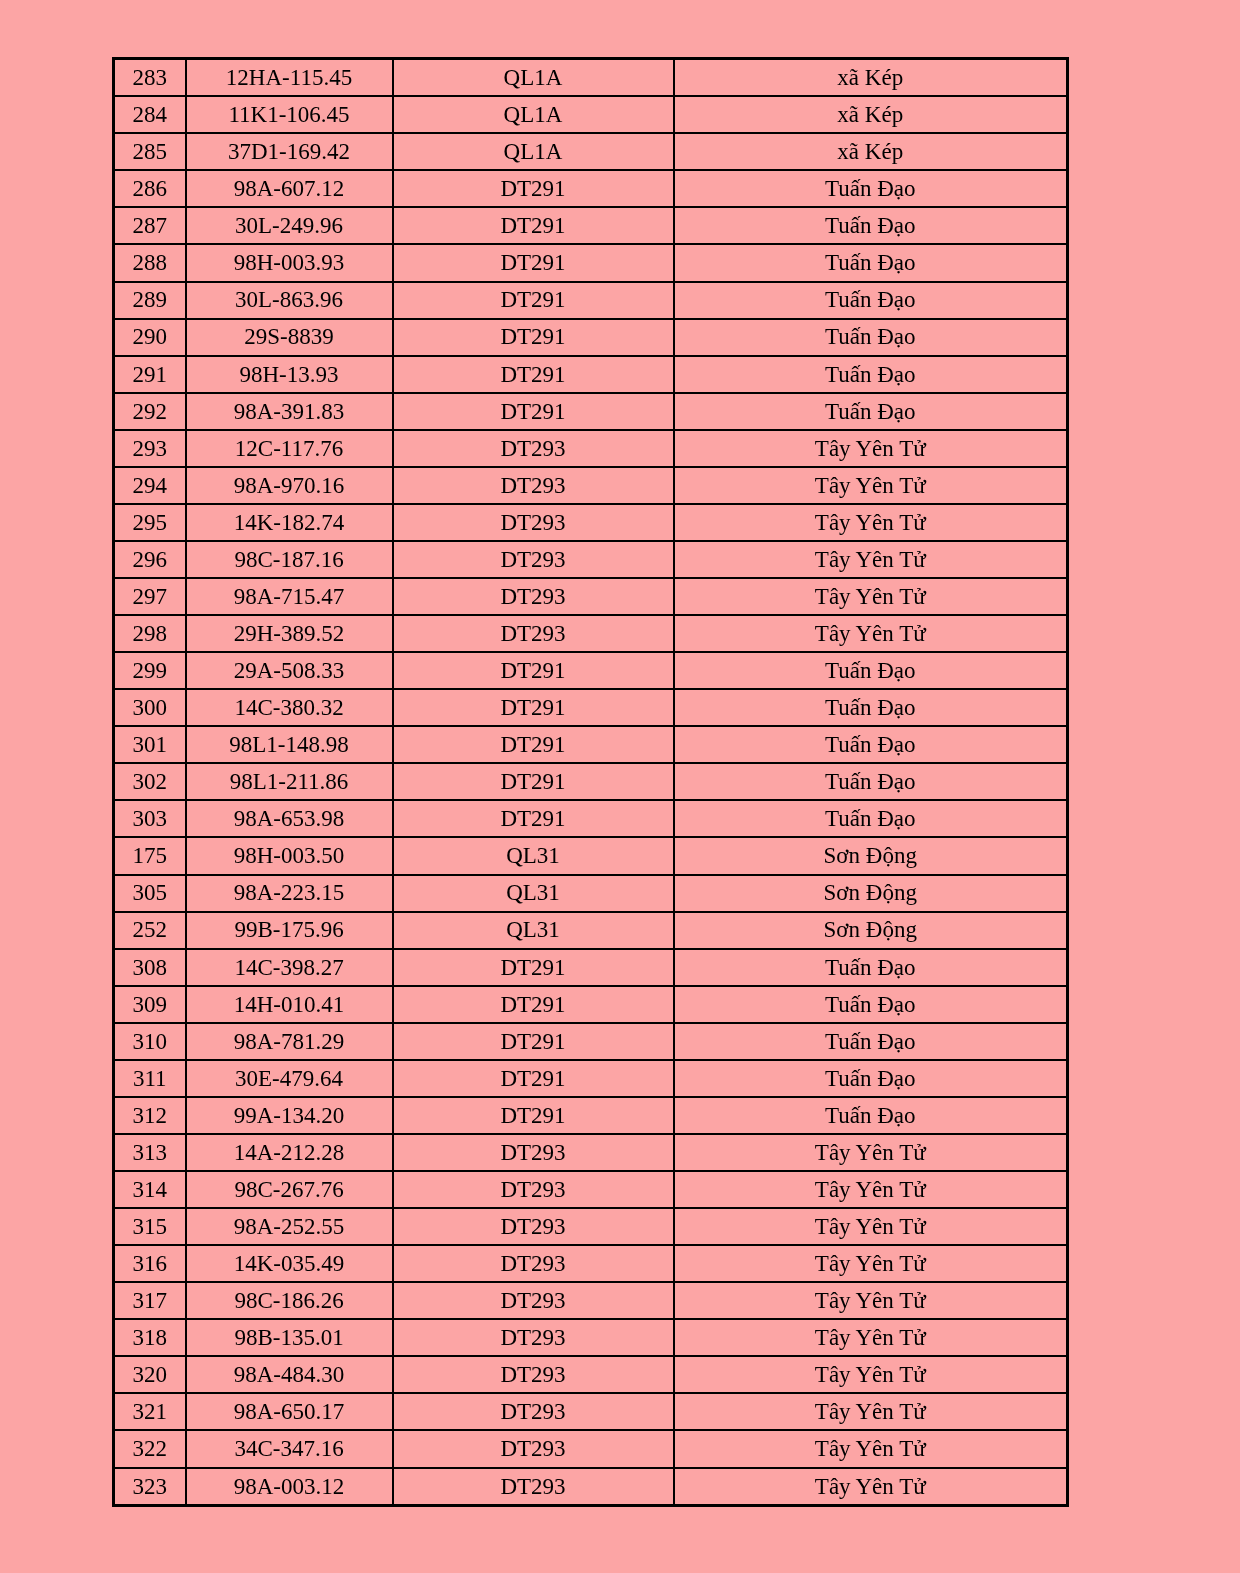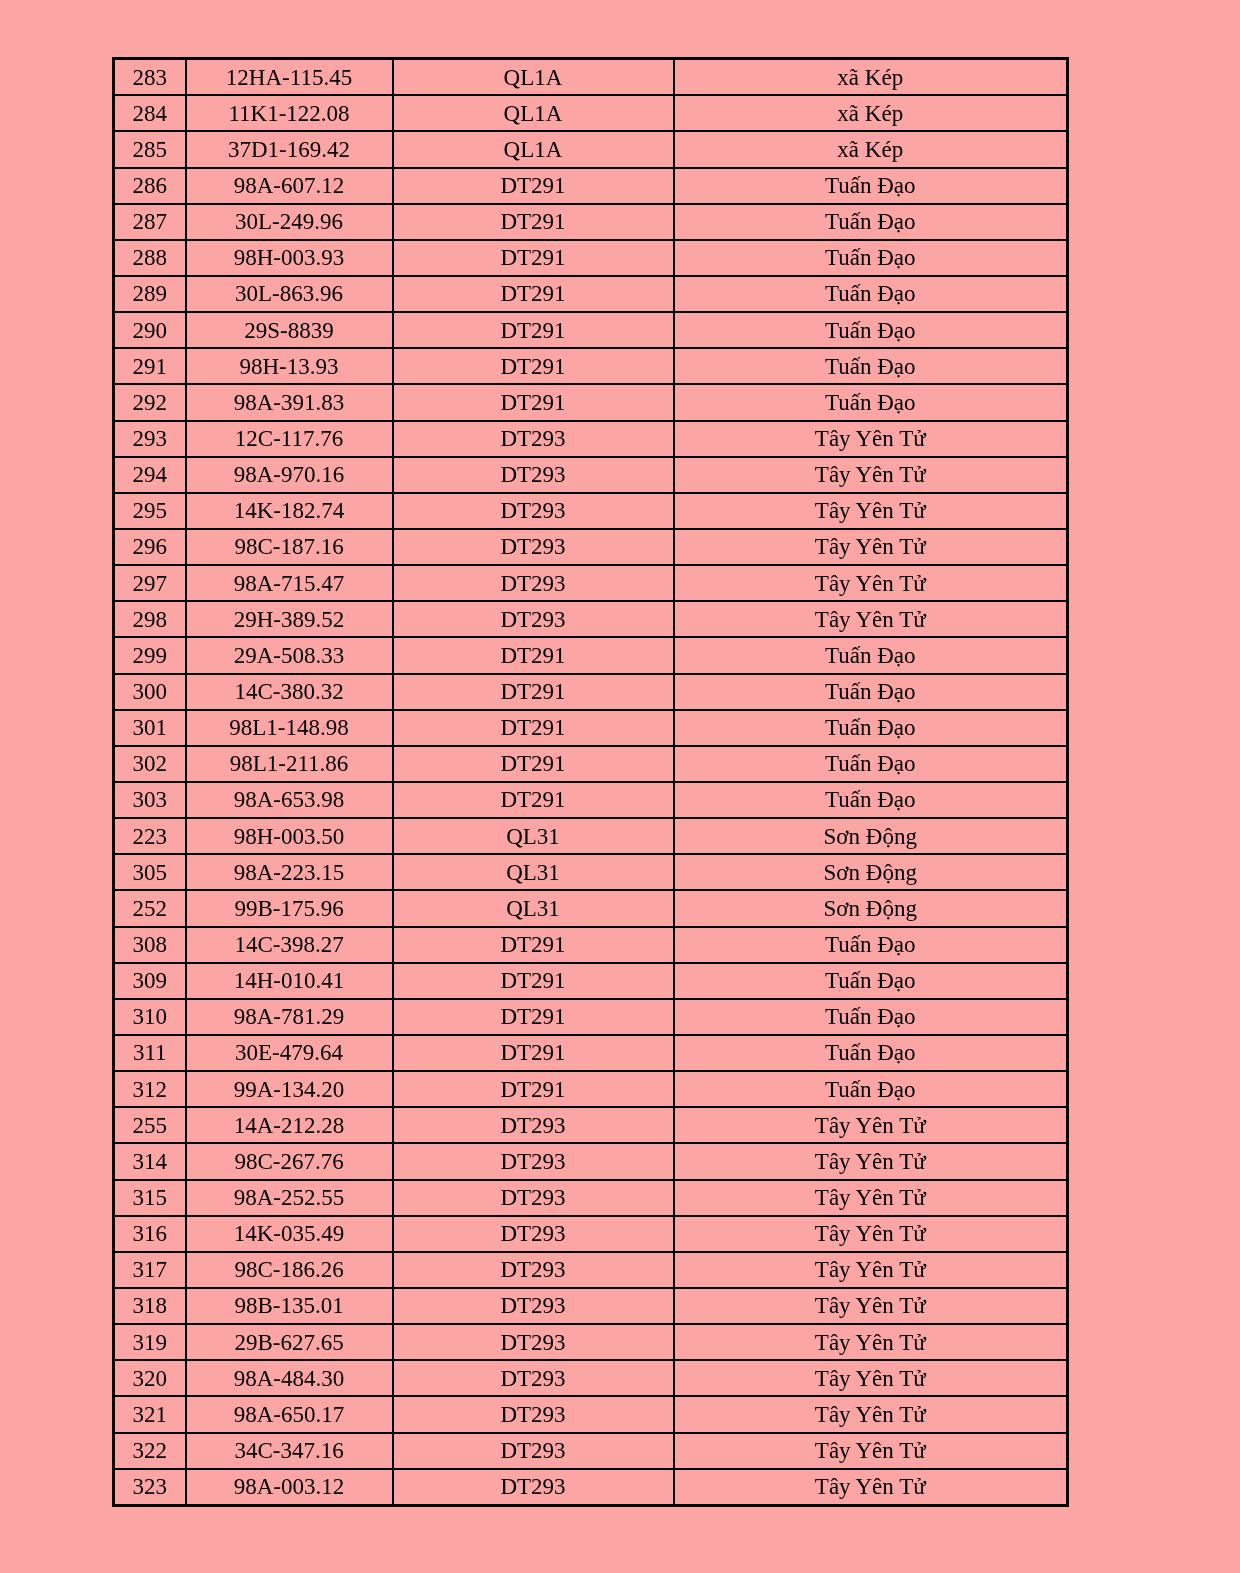--- a/index.html
+++ b/index.html
@@ -59,21 +59,21 @@
     </colgroup>
     <tbody>
         <tr>
           <td>283</td>
           <td>12HA-115.45</td>
           <td>QL1A</td>
           <td>xã Kép</td>
         </tr>
         <tr>
           <td>284</td>
-          <td>11K1-122.08</td>
+          <td>11K1-106.45</td>
           <td>QL1A</td>
           <td>xã Kép</td>
         </tr>
         <tr>
           <td>285</td>
           <td>37D1-169.42</td>
           <td>QL1A</td>
           <td>xã Kép</td>
         </tr>
         <tr>
@@ -178,21 +178,21 @@
           <td>DT291</td>
           <td>Tuấn Đạo</td>
         </tr>
         <tr>
           <td>303</td>
           <td>98A-653.98</td>
           <td>DT291</td>
           <td>Tuấn Đạo</td>
         </tr>
         <tr>
-          <td>223</td>
+          <td>175</td>
           <td>98H-003.50</td>
           <td>QL31</td>
           <td>Sơn Động</td>
         </tr>
         <tr>
           <td>305</td>
           <td>98A-223.15</td>
           <td>QL31</td>
           <td>Sơn Động</td>
         </tr>
@@ -226,21 +226,21 @@
           <td>DT291</td>
           <td>Tuấn Đạo</td>
         </tr>
         <tr>
           <td>312</td>
           <td>99A-134.20</td>
           <td>DT291</td>
           <td>Tuấn Đạo</td>
         </tr>
         <tr>
-          <td>255</td>
+          <td>313</td>
           <td>14A-212.28</td>
           <td>DT293</td>
           <td>Tây Yên Tử</td>
         </tr>
         <tr>
           <td>314</td>
           <td>98C-267.76</td>
           <td>DT293</td>
           <td>Tây Yên Tử</td>
         </tr>
@@ -258,26 +258,20 @@
         </tr>
         <tr>
           <td>317</td>
           <td>98C-186.26</td>
           <td>DT293</td>
           <td>Tây Yên Tử</td>
         </tr>
         <tr>
           <td>318</td>
           <td>98B-135.01</td>
-          <td>DT293</td>
-          <td>Tây Yên Tử</td>
-        </tr>
-        <tr>
-          <td>319</td>
-          <td>29B-627.65</td>
           <td>DT293</td>
           <td>Tây Yên Tử</td>
         </tr>
         <tr>
           <td>320</td>
           <td>98A-484.30</td>
           <td>DT293</td>
           <td>Tây Yên Tử</td>
         </tr>
         <tr>

